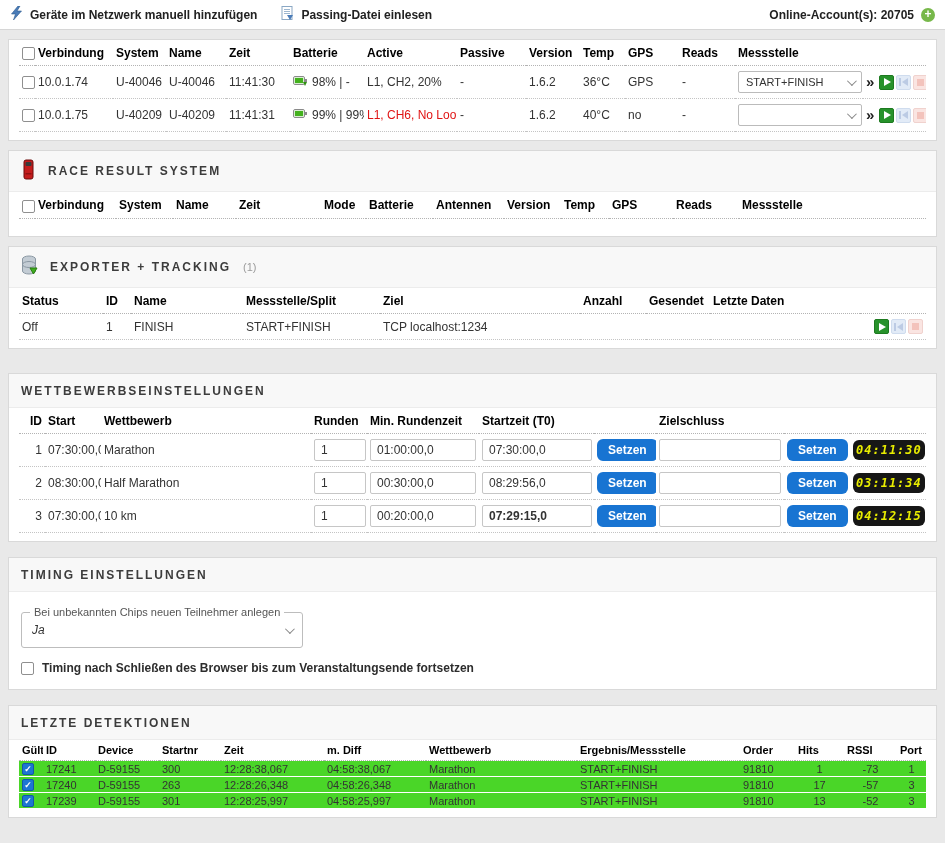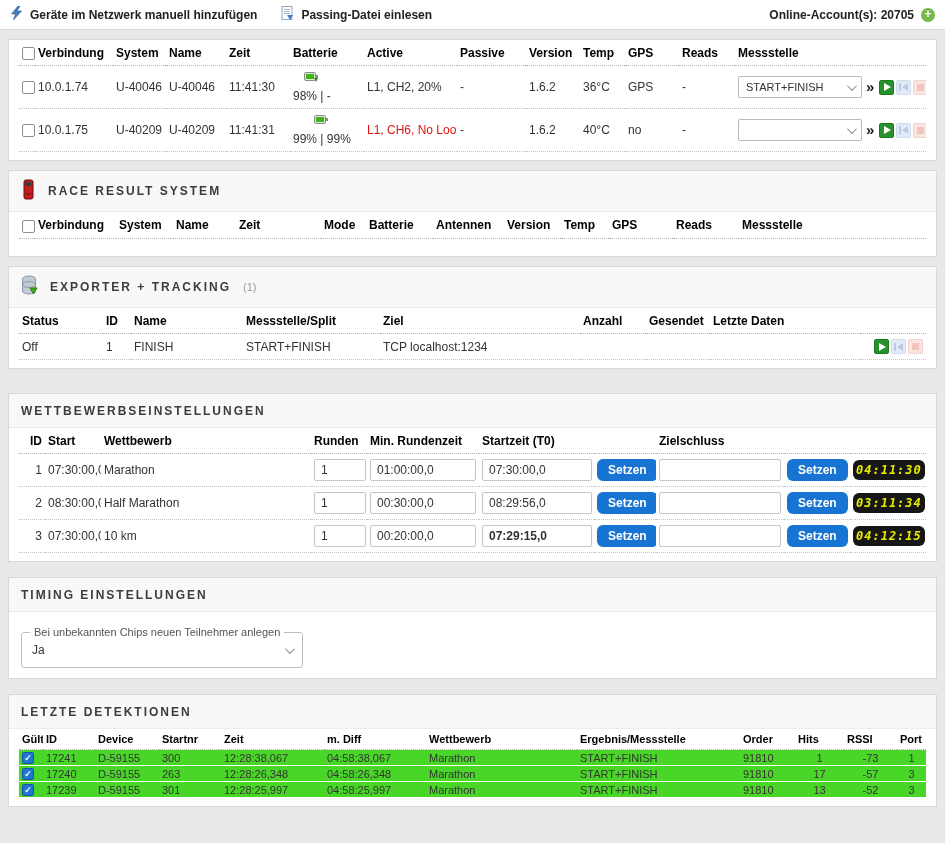--- a/index.html
+++ b/index.html
@@ -28,21 +28,21 @@
   table { border-collapse:collapse; table-layout:fixed; width:100%; }
   th { text-align:left; font-size:12px; color:#000000; padding:6px 3px 5px 3px; border-bottom:1px dotted #b3b3b3; white-space:nowrap; overflow:hidden; }
   td { font-size:12px; padding:5px 3px; border-bottom:1px dotted #c4c4c4; white-space:nowrap; overflow:hidden; vertical-align:middle; }
   .alert { color:#e01414; }
 
   
   .chk { display:inline-block; width:13px; height:13px; border:1px solid #8f8f8f; border-radius:2px; background:#fff; vertical-align:middle; cursor:pointer; }
   .chk-on { display:inline-block; width:13px; height:13px; border:1px solid #1356a8; border-radius:2px; background:#1d76d2; color:#fff; font-size:10px; line-height:12px; text-align:center; font-weight:bold; vertical-align:middle; cursor:pointer; }
 
   
-  .batt { display:inline-flex; align-items:center; gap:4px;flex-direction:column; }
+  .batt { display:inline-flex; align-items:center; gap:4px; }
 
   
   .ms-select { width:124px; height:22px; font-size:11px; border-color:#bbb; }
   .ms-select span { overflow:hidden; white-space:nowrap; }
 
   
   .acts { display:flex; align-items:center; gap:2px; }
   .dbl-chev { font-weight:bold; font-size:15px; color:#1d1d1d; margin-right:3px; cursor:pointer; line-height:14px; }
   .mini-btn { width:15px; height:15px; border-radius:2px; display:inline-flex; align-items:center; justify-content:center; cursor:pointer; flex:none; }
   .btn-play { background:#27922b; border:1px solid #1d7a20; }
@@ -54,21 +54,21 @@
   .btn-stop i { width:7px; height:7px; background:#f3c3bc; }
 
   
   input[type=text] { height:22px; border:1px solid #c6c6c6; border-radius:2px; padding:0 6px; font-size:12px; color:#333; font-family:"Liberation Sans",sans-serif; width:100%; }
   .btn-setzen { display:inline-block; background:#1874d2; color:#fff; font-weight:bold; font-size:12px; border:none; border-radius:6px; height:22px; padding:0 11px; cursor:pointer; font-family:"Liberation Sans",sans-serif; }
   .clock { display:inline-block; background:#161616; color:#e9ed00; font-family:"DejaVu Sans Mono",monospace; font-weight:bold; font-size:12px; letter-spacing:1px; padding:3px 3px; border-radius:6px; font-style:italic; }
 
   
   .chip-box { border:1px solid #bdbdbd; border-radius:3px; width:282px; margin:14px 2px 2px 2px; padding:2px 8px 7px 8px; }
   .chip-box legend { font-size:11px; color:#555; padding:0 4px; }
-  .chip-select { border:none; height:20px; padding:0 2px; width:100%; }
+  .chip-select { border:none; height:20px; padding:0 2px; width:100%;font-style:italic; }
   .chk-row { display:flex; align-items:center; gap:8px; margin:13px 2px 6px 2px; font-weight:bold; color:#2d2d2d; cursor:pointer; }
 
   
   .det th { font-size:11px; padding:4px 3px; }
   .det td { font-size:11px; padding:1px 3px; height:16px; border-bottom:1px dotted #fff; }
   .det tbody tr { background:#4ad628; }
   .det td.c { text-align:center; }
   .det .chk-on { width:12px; height:12px; line-height:11px; font-size:9px; }
 
   .icon { flex:none; display:inline-block; }
@@ -433,20 +433,24 @@
     <span class="panel-title">TIMING EINSTELLUNGEN</span>
   </div>
   <div class="panel-body">
     <fieldset class="chip-box">
       <legend>Bei unbekannten Chips neuen Teilnehmer anlegen</legend>
       <div class="select chip-select">
         <span>Ja</span>
         <span class="chev"></span>
       </div>
     </fieldset>
+    <label class="chk-row">
+      <span class="chk"></span>
+      <span>Timing nach Schließen des Browser bis zum Veranstaltungsende fortsetzen</span>
+    </label>
   </div>
 </div>
 
 <div class="panel gap-md">
   <div class="panel-header">
     <span class="panel-title">LETZTE DETEKTIONEN</span>
   </div>
   <div class="panel-body">
     <table class="det">
       <colgroup>

